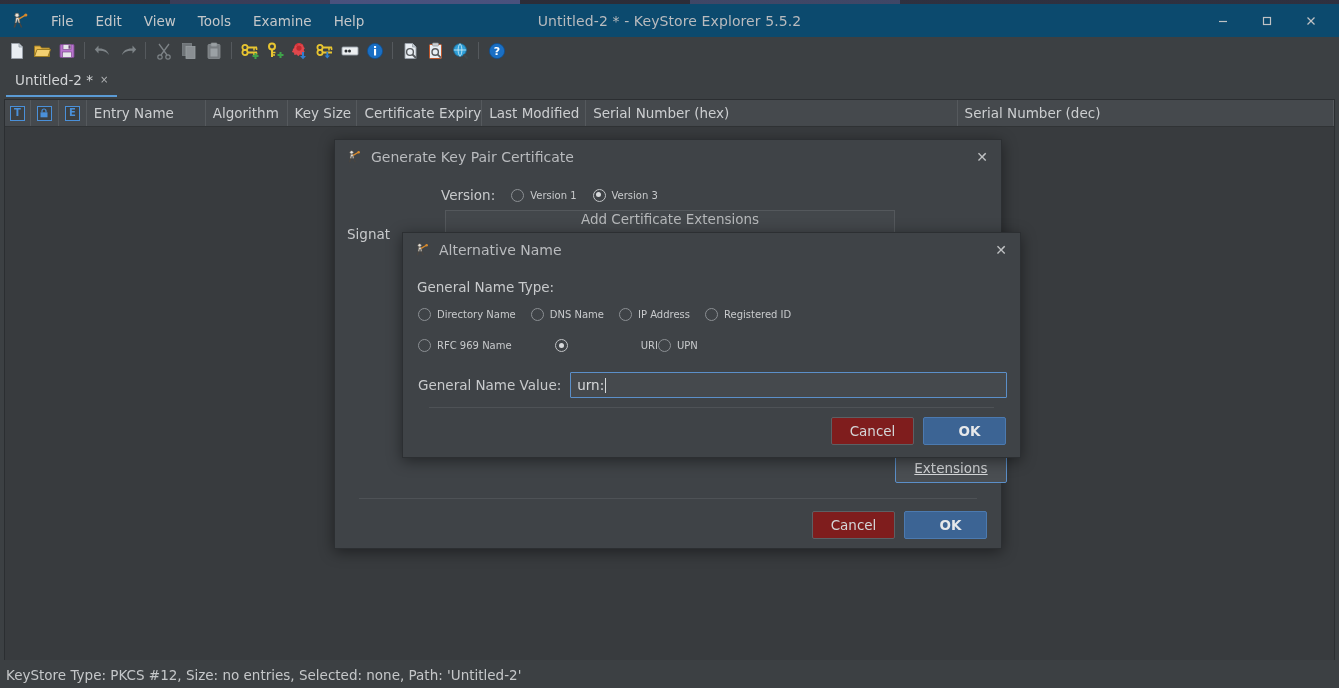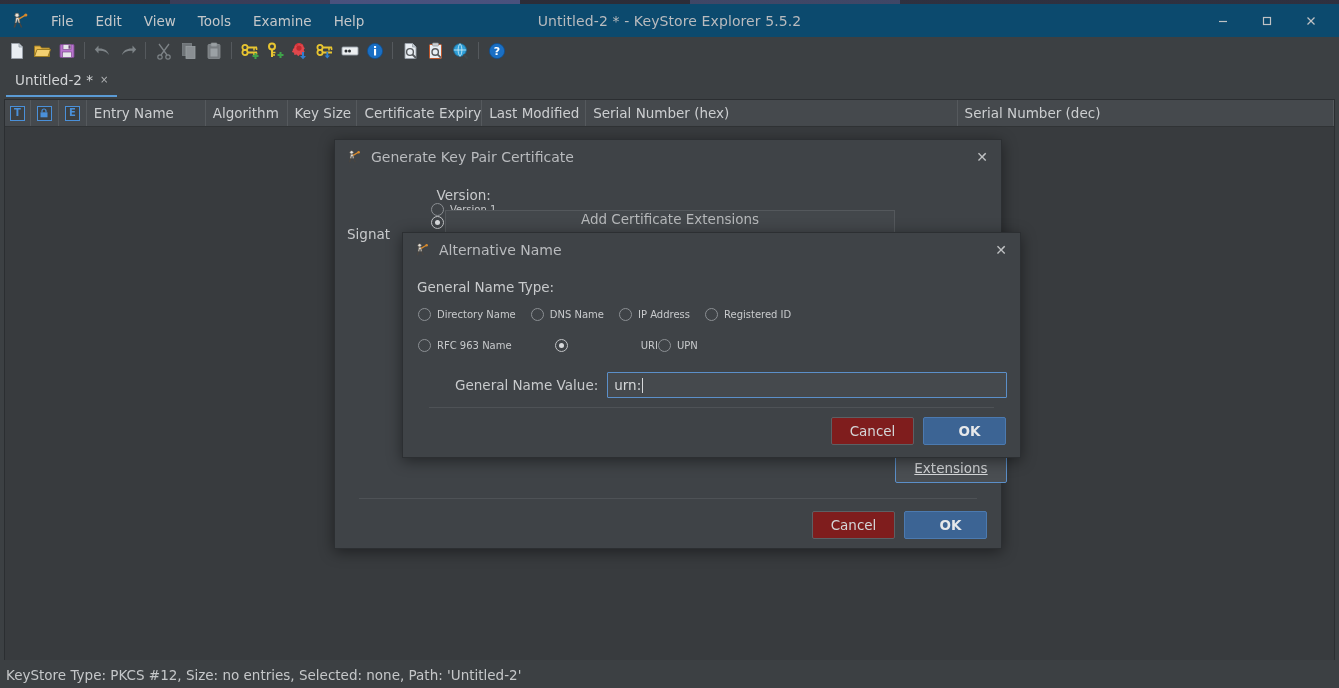--- a/index.html
+++ b/index.html
@@ -417,21 +417,21 @@
           <path d="M5 12 L3.5 16.5 L5.2 16.5 L6.6 12.8 Z" fill="#4a4540"></path>
           <path d="M9 12 L10.8 16.5 L12.4 16.5 L10.6 12.4 Z" fill="#4a4540"></path>
           <path d="M9.4 7.6 L15 4.4" stroke="#d98a2b" stroke-width="1.6" stroke-linecap="round"></path>
           <circle cx="15.8" cy="4" r="1.6" fill="#d98a2b"></circle>
         </svg>
       </span>
       <span class="dlg-title-text">Generate Key Pair Certificate</span>
       <span class="dlg-close">✕</span>
     </div>
 
-    <div style="position:absolute; left:96px; top:47px; display:flex; align-items:center;flex-direction:column;">
+    <div style="position:absolute; left:106px; top:47px; display:flex; align-items:center;">
       <span style="margin-right:16px;">Version:</span>
       <span class="radio">
         <span class="rdot"></span>
         <span>Version 1</span>
       </span>
       <span class="radio checked">
         <span class="rdot"></span>
         <span>Version 3</span>
       </span>
     </div>
@@ -497,34 +497,34 @@
       </span>
       <span class="radio">
         <span class="rdot"></span>
         <span>Registered ID</span>
       </span>
     </div>
 
     <div class="radio-row" style="position:absolute; left:15px; top:106px;">
       <span class="radio" style="width:137px; margin-right:0;">
         <span class="rdot"></span>
-        <span>RFC 963 Name</span>
+        <span>RFC 969 Name</span>
       </span>
       <span class="radio checked" style="width:103px; margin-right:0;justify-content:space-between;">
         <span class="rdot"></span>
         <span>URI</span>
       </span>
       <span class="radio">
         <span class="rdot"></span>
         <span>UPN</span>
       </span>
     </div>
 
     <div style="position:absolute; left:15px; top:139px; display:flex; align-items:center; width:589px;">
-      <span style="margin-right:9px; white-space:nowrap;margin-left:37px;">General Name Value:</span>
+      <span style="margin-right:9px; white-space:nowrap;">General Name Value:</span>
       <span class="textinput" style="flex:1;">
         <span>urn:</span>
           <span class="caret"></span>
       </span>
     </div>
 
     <div class="dlg-sep" style="position:absolute; left:14px; right:14px; top:174px;"></div>
 
     <div style="position:absolute; right:14px; top:184px; display:flex; gap:9px;">
       <div class="btn">

